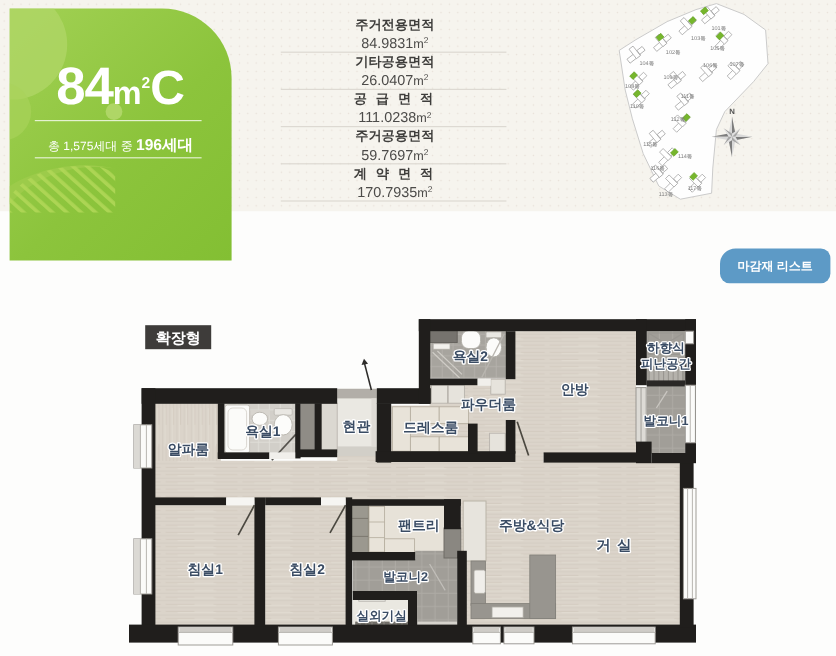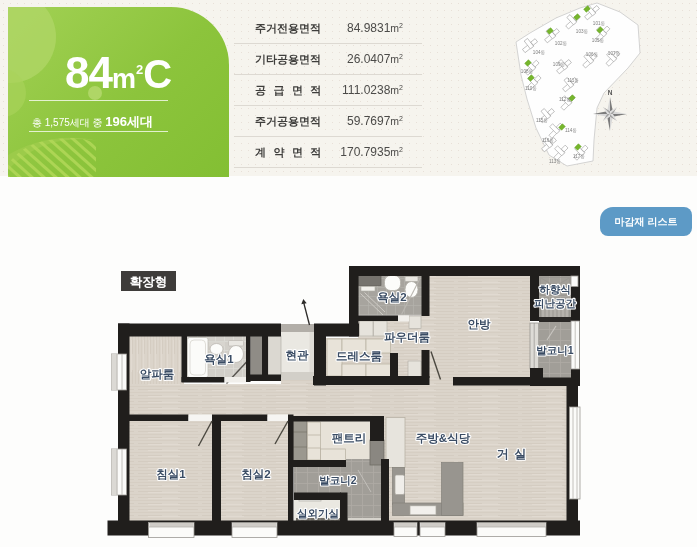--- a/index.html
+++ b/index.html
@@ -4,53 +4,53 @@
 <style>
 html,body{margin:0;padding:0;}
 body{width:697px;height:547px;position:relative;overflow:hidden;
   font-family:"Liberation Sans",sans-serif;
   background:#fdfdfc;}
 #band{position:absolute;left:0;top:0;width:697px;height:176px;
   background-color:#f6f4ee;
   background-image:radial-gradient(rgba(205,184,172,0.33) 0.7px, transparent 0.8px);
   background-size:7px 7px;}
 .abs{position:absolute;}
-.trow{height:30px;display:flex;align-items:center;justify-content:space-between;border-bottom:1px solid #ddd9d2;padding:0 19px 0 21px;white-space:nowrap;}
+.trow{height:30px;display:flex;align-items:center;justify-content:space-between;border-bottom:1px solid #ddd9d2;padding:0 19px 0 21px;white-space:nowrap;flex-direction:column;}
 .tl{font-size:11px;font-weight:bold;color:#3f3e3c;}
 .tv{font-size:12px;color:#4c4b49;}
 .sqm{font-size:10.5px;}
 .sqm sup{font-size:7px;vertical-align:4px;}
 </style>
 </head>
 <body>
 
 <div id="band"></div>
 
-<div class="abs" style="left:8px;top:7px;width:185px;height:170px;border-radius:0 58px 0 0;overflow:hidden;background:linear-gradient(135deg,#a2d154 0%,#8cc43c 55%,#83bf33 100%);padding-left:36px;">
+<div class="abs" style="left:8px;top:7px;width:185px;height:210px;border-radius:0 58px 0 0;overflow:hidden;background:linear-gradient(135deg,#a2d154 0%,#8cc43c 55%,#83bf33 100%);">
 <svg width="185" height="170" style="position:absolute;left:0;top:0;">
 <defs>
 <pattern id="gstr" width="8" height="8" patternUnits="userSpaceOnUse" patternTransform="rotate(-48)">
 <rect width="8" height="8" fill="rgba(0,0,0,0)"></rect>
 <rect width="3" height="8" fill="#b2d858"></rect>
 </pattern>
 </defs>
 <circle cx="2" cy="30" r="46" fill="#b2d76a" opacity="0.7"></circle>
 <circle cx="-6" cy="86" r="24" fill="#a9d35a" opacity="0.65"></circle>
 <circle cx="87" cy="86" r="7" fill="#b2d76a" opacity="0.9"></circle>
 <path d="M -10 176 C 16 136 60 128 90 134 C 52 124 8 138 -10 156 Z" fill="#9ccb4a"></path>
 <path d="M -10 180 Q 0 142 36 134 Q 80 126 88 140 L 88 180 Z" fill="url(#gstr)" opacity="0.85"></path>
 </svg>
 
 <div style="position:absolute;left:0;top:44px;width:100%;text-align:center;color:#fff;line-height:1;">
 <span style="font-size:44px;font-weight:bold;letter-spacing:-1px;">84</span><span style="font-size:27px;font-weight:bold;">m</span><span style="font-size:13px;font-weight:bold;vertical-align:14px;">2</span><span style="font-size:40px;font-weight:bold;">C</span>
 </div>
 
 <div style="position:absolute;left:21px;top:93px;width:139px;height:1px;background:rgba(255,255,255,0.75);"></div>
 
-<div style="position:absolute;left:0;top:105px;width:100%;text-align:left;color:#fff;white-space:nowrap;margin-left:24px;">
+<div style="position:absolute;left:0;top:105px;width:100%;text-align:center;color:#fff;white-space:nowrap;">
 <span style="font-size:10px;">총 1,575세대 중 </span><span style="font-size:13px;font-weight:bold;">196세대</span>
 </div>
 
 <div style="position:absolute;left:21px;top:124px;width:139px;height:1px;background:rgba(255,255,255,0.75);"></div>
 </div>
 
 <div class="abs" style="left:234px;top:13px;width:188px;">
 
 <div class="trow">
 <span class="tl">주거전용면적</span>

